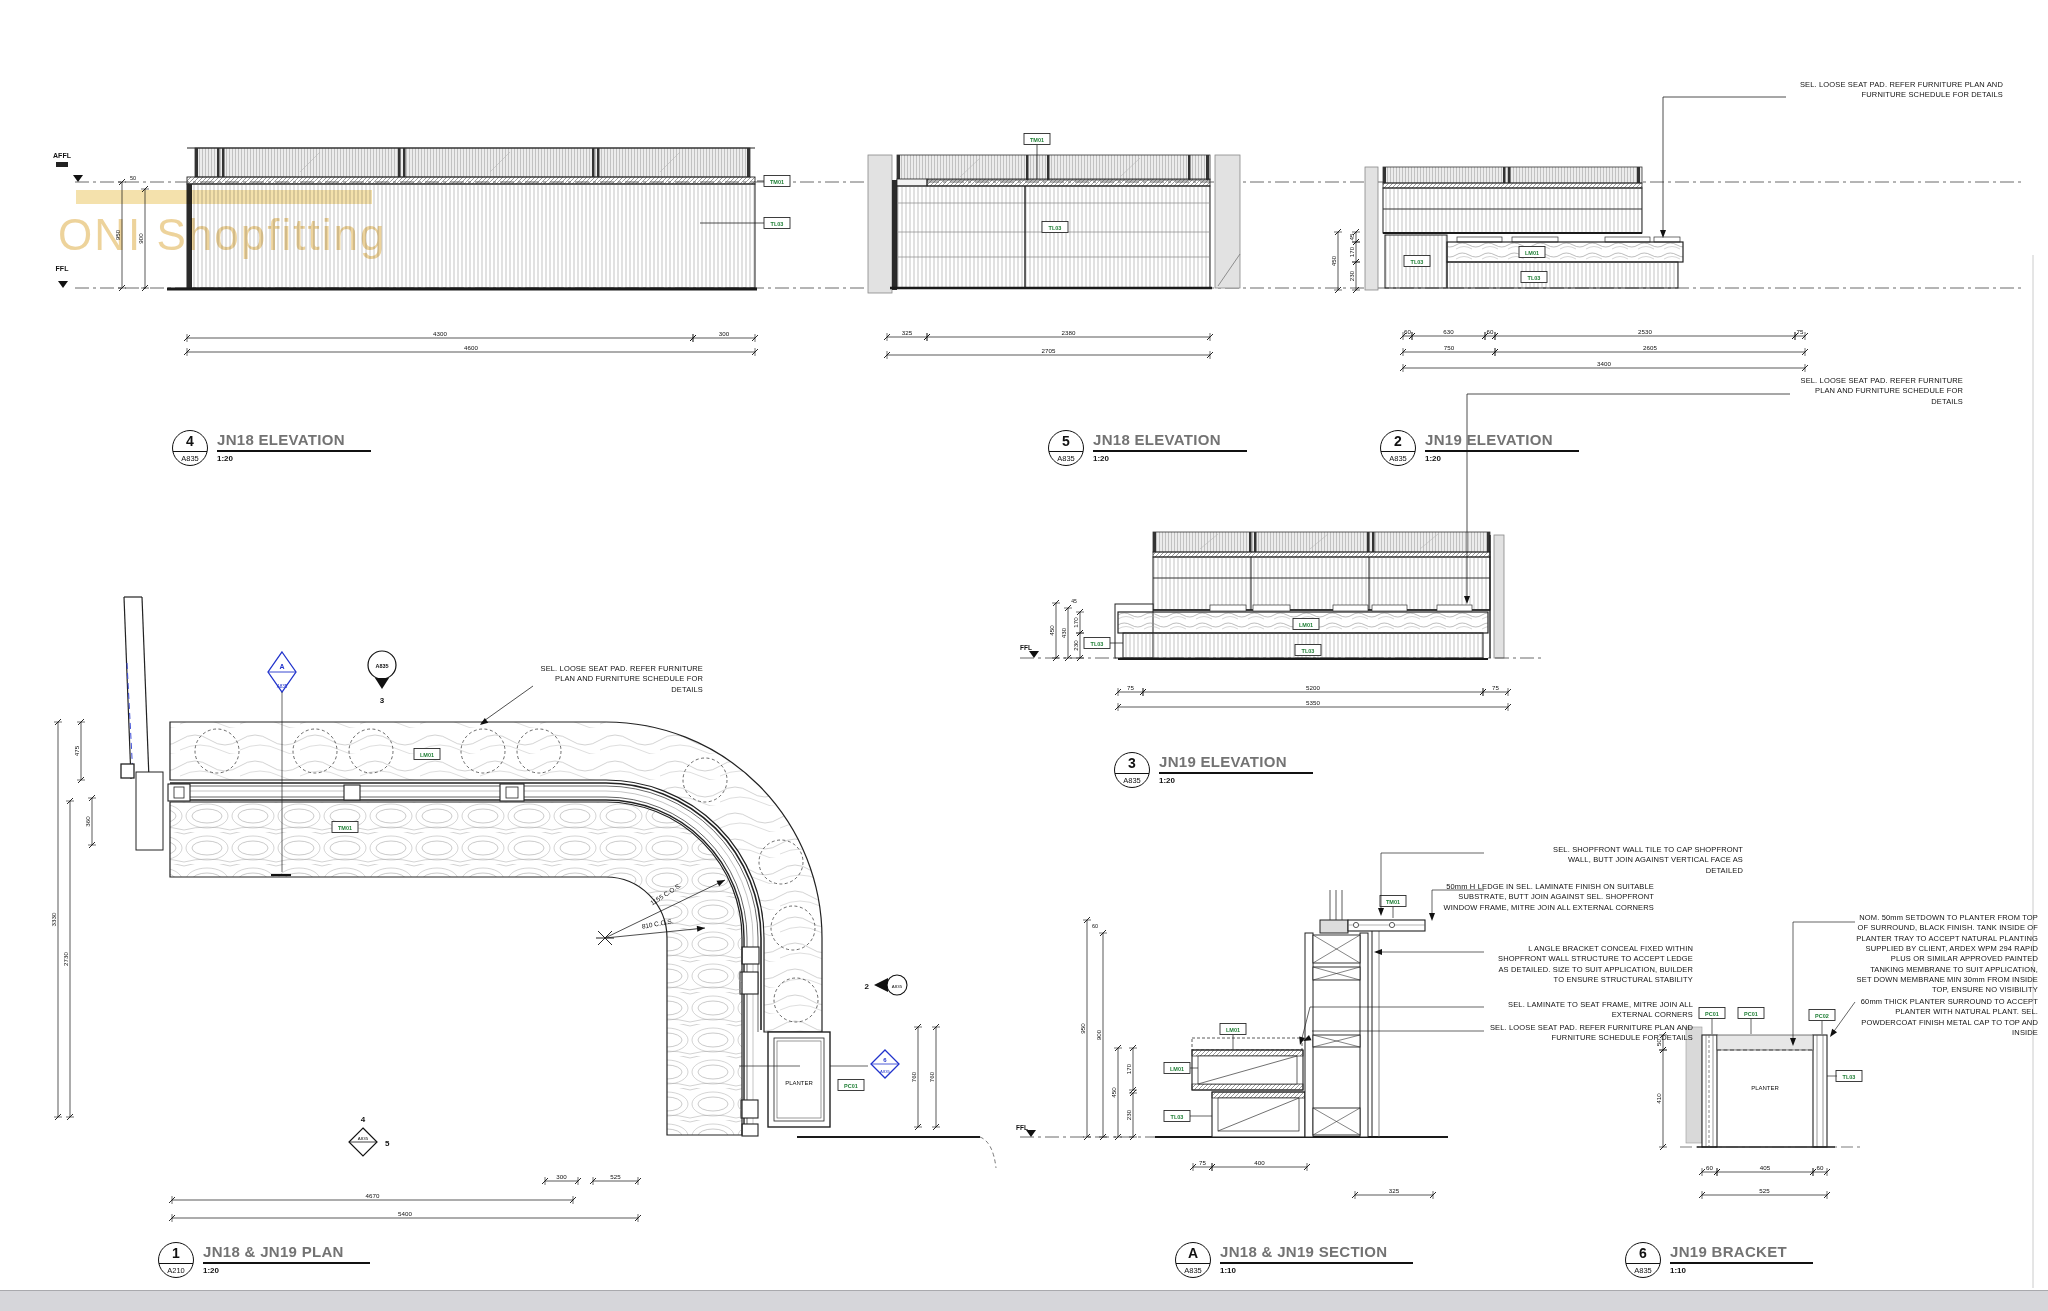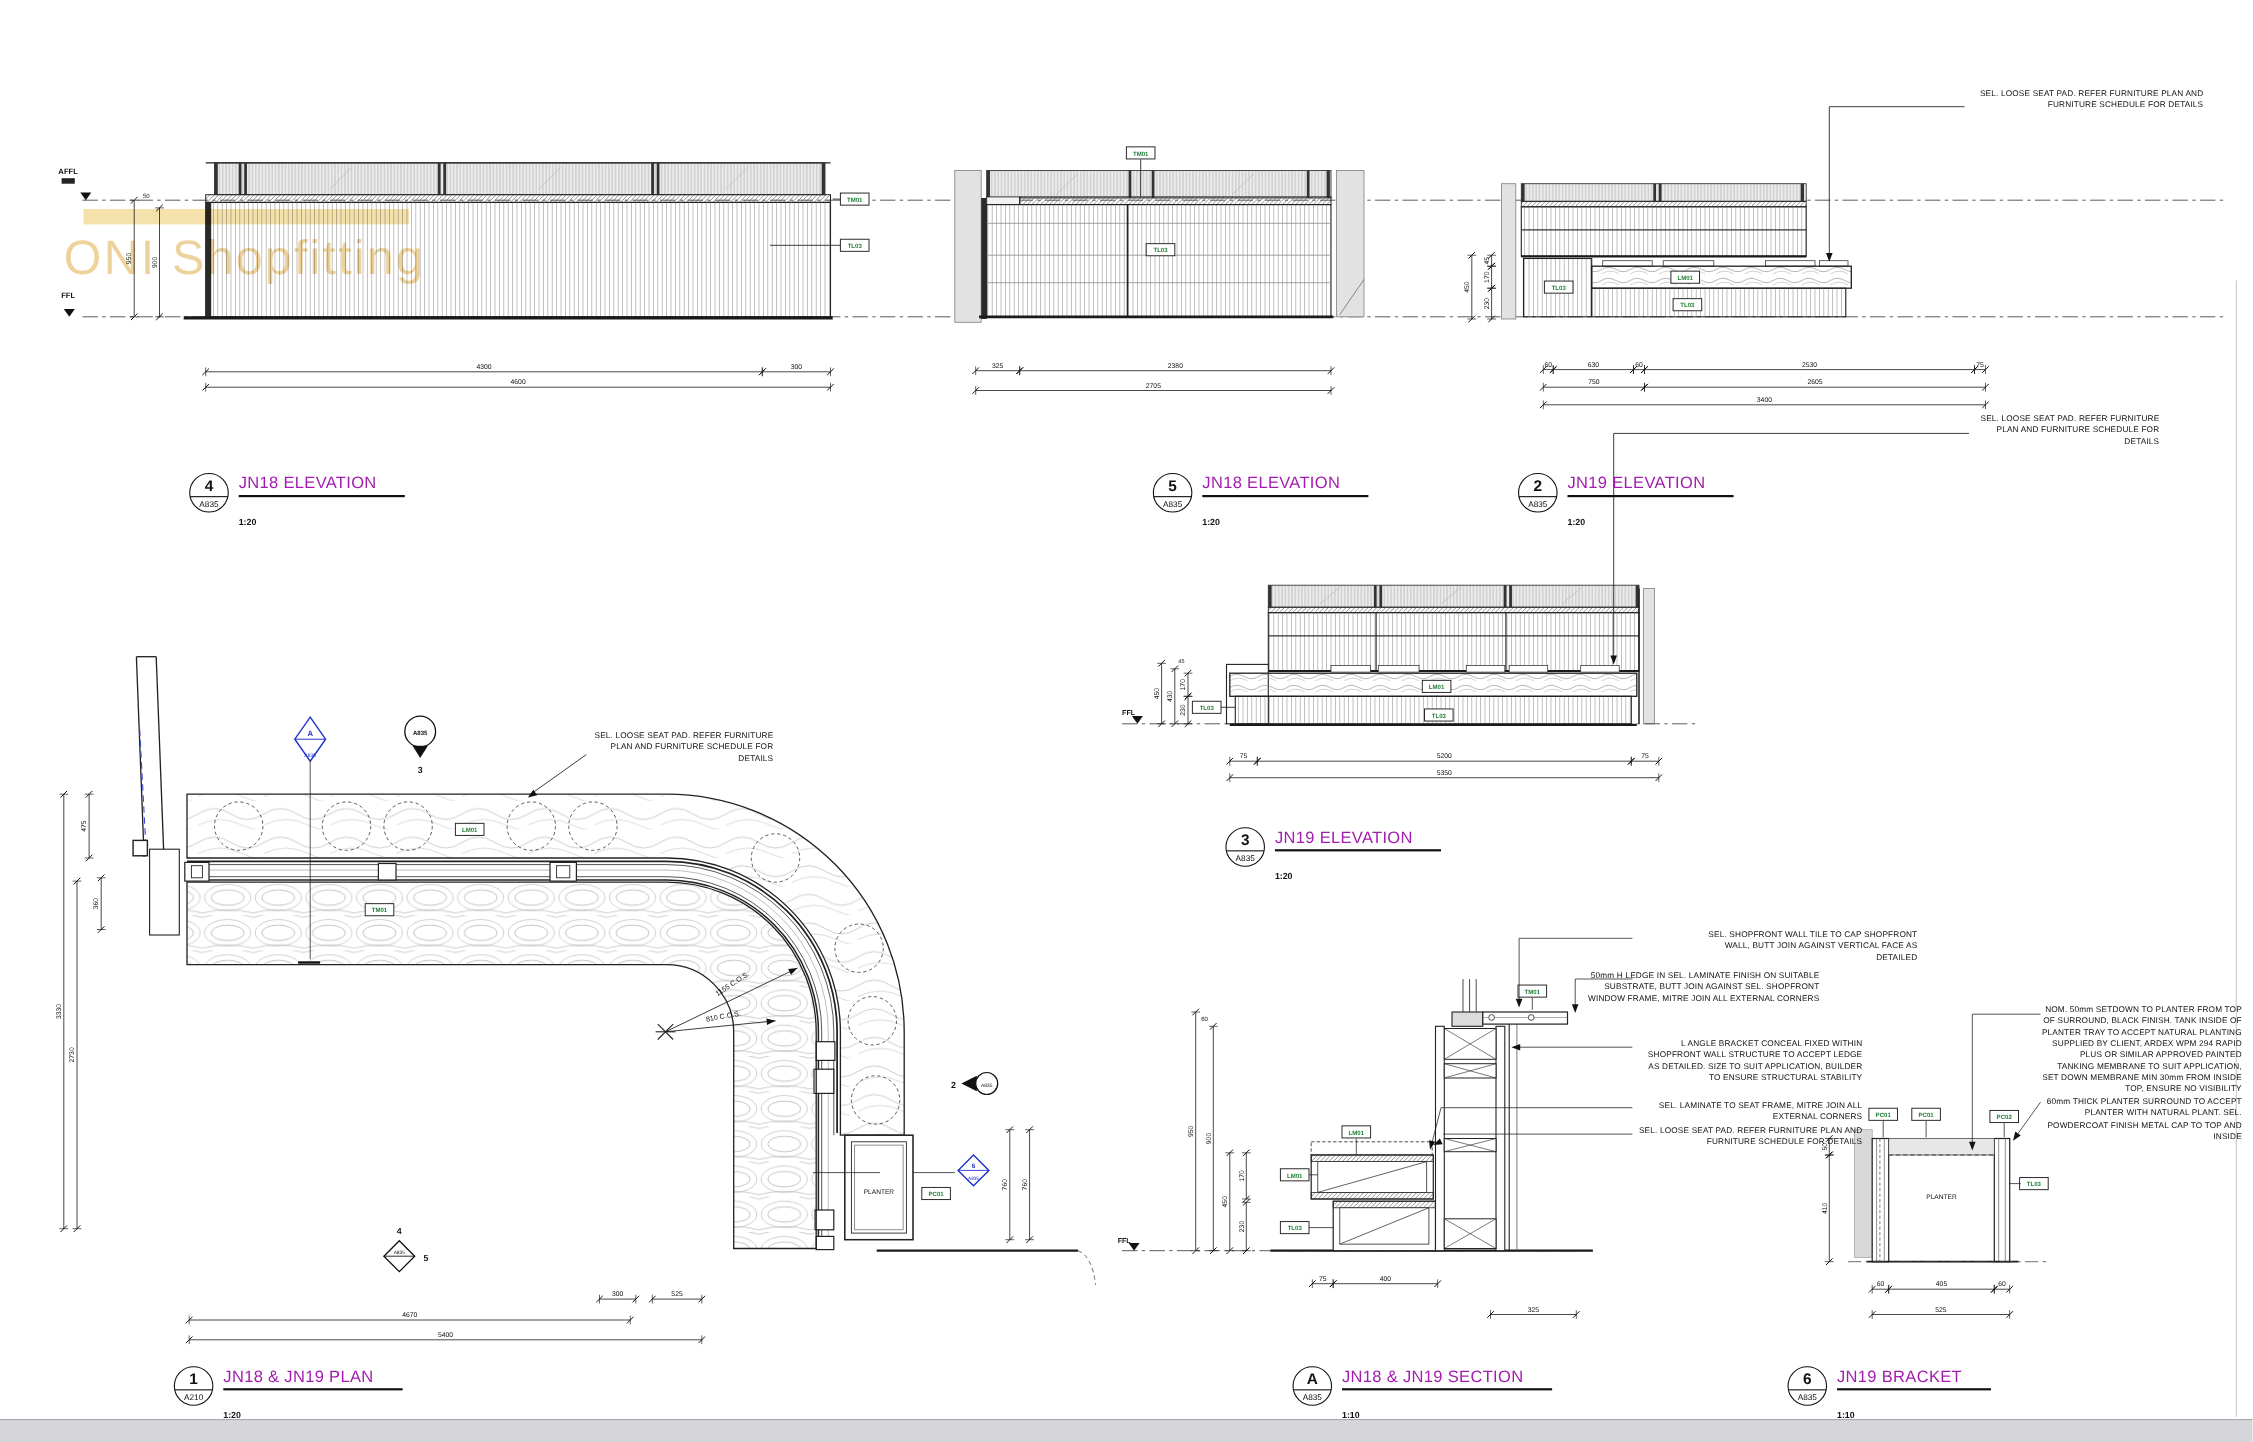--- a/index.html
+++ b/index.html
@@ -14,23 +14,23 @@
   .wm-band{left:76px;top:190px;width:296px;height:14px;background:#f4dfa5;}
   .wm-sub{left:58px;top:210px;font-size:44px;color:#eccf93;letter-spacing:2px;font-weight:400;}
   
   .tb{position:absolute;z-index:3;display:flex;align-items:flex-start;}
   .tb-circle{width:36px;height:36px;border:1.8px solid #111;border-radius:50%;flex:0 0 auto;
              display:flex;flex-direction:column;box-sizing:border-box;}
   .tb-num{flex:1;display:flex;align-items:center;justify-content:center;font-weight:bold;
           font-size:14px;border-bottom:1.4px solid #111;color:#111;}
   .tb-sheet{flex:0 0 13px;display:flex;align-items:center;justify-content:center;font-size:7.5px;color:#111;}
   .tb-right{margin-left:9px;padding-top:1px;}
-  .tb-name{font-size:15px;font-weight:normal;color:#a21caf;border-bottom:2.5px solid #111;
+  .tb-name{font-size:15px;font-weight:bold;color:#737373;border-bottom:2.5px solid #111;
            padding:0 26px 2px 0;white-space:nowrap;letter-spacing:.3px;}
-  .tb-scale{font-size:8px;font-weight:bold;color:#111;margin-top:18px;}
+  .tb-scale{font-size:8px;font-weight:bold;color:#111;margin-top:2px;}
   
   .ann{position:absolute;z-index:3;font-size:7.5px;line-height:1.38;color:#111;letter-spacing:.15px;text-align:right;}
   .bar{position:absolute;left:0;top:1290px;width:2048px;height:21px;background:#d6d6da;
        border-top:1px solid #a9a9ad;z-index:4;}
 </style>
 </head>
 <body>
 
 <div class="sheet">
 

